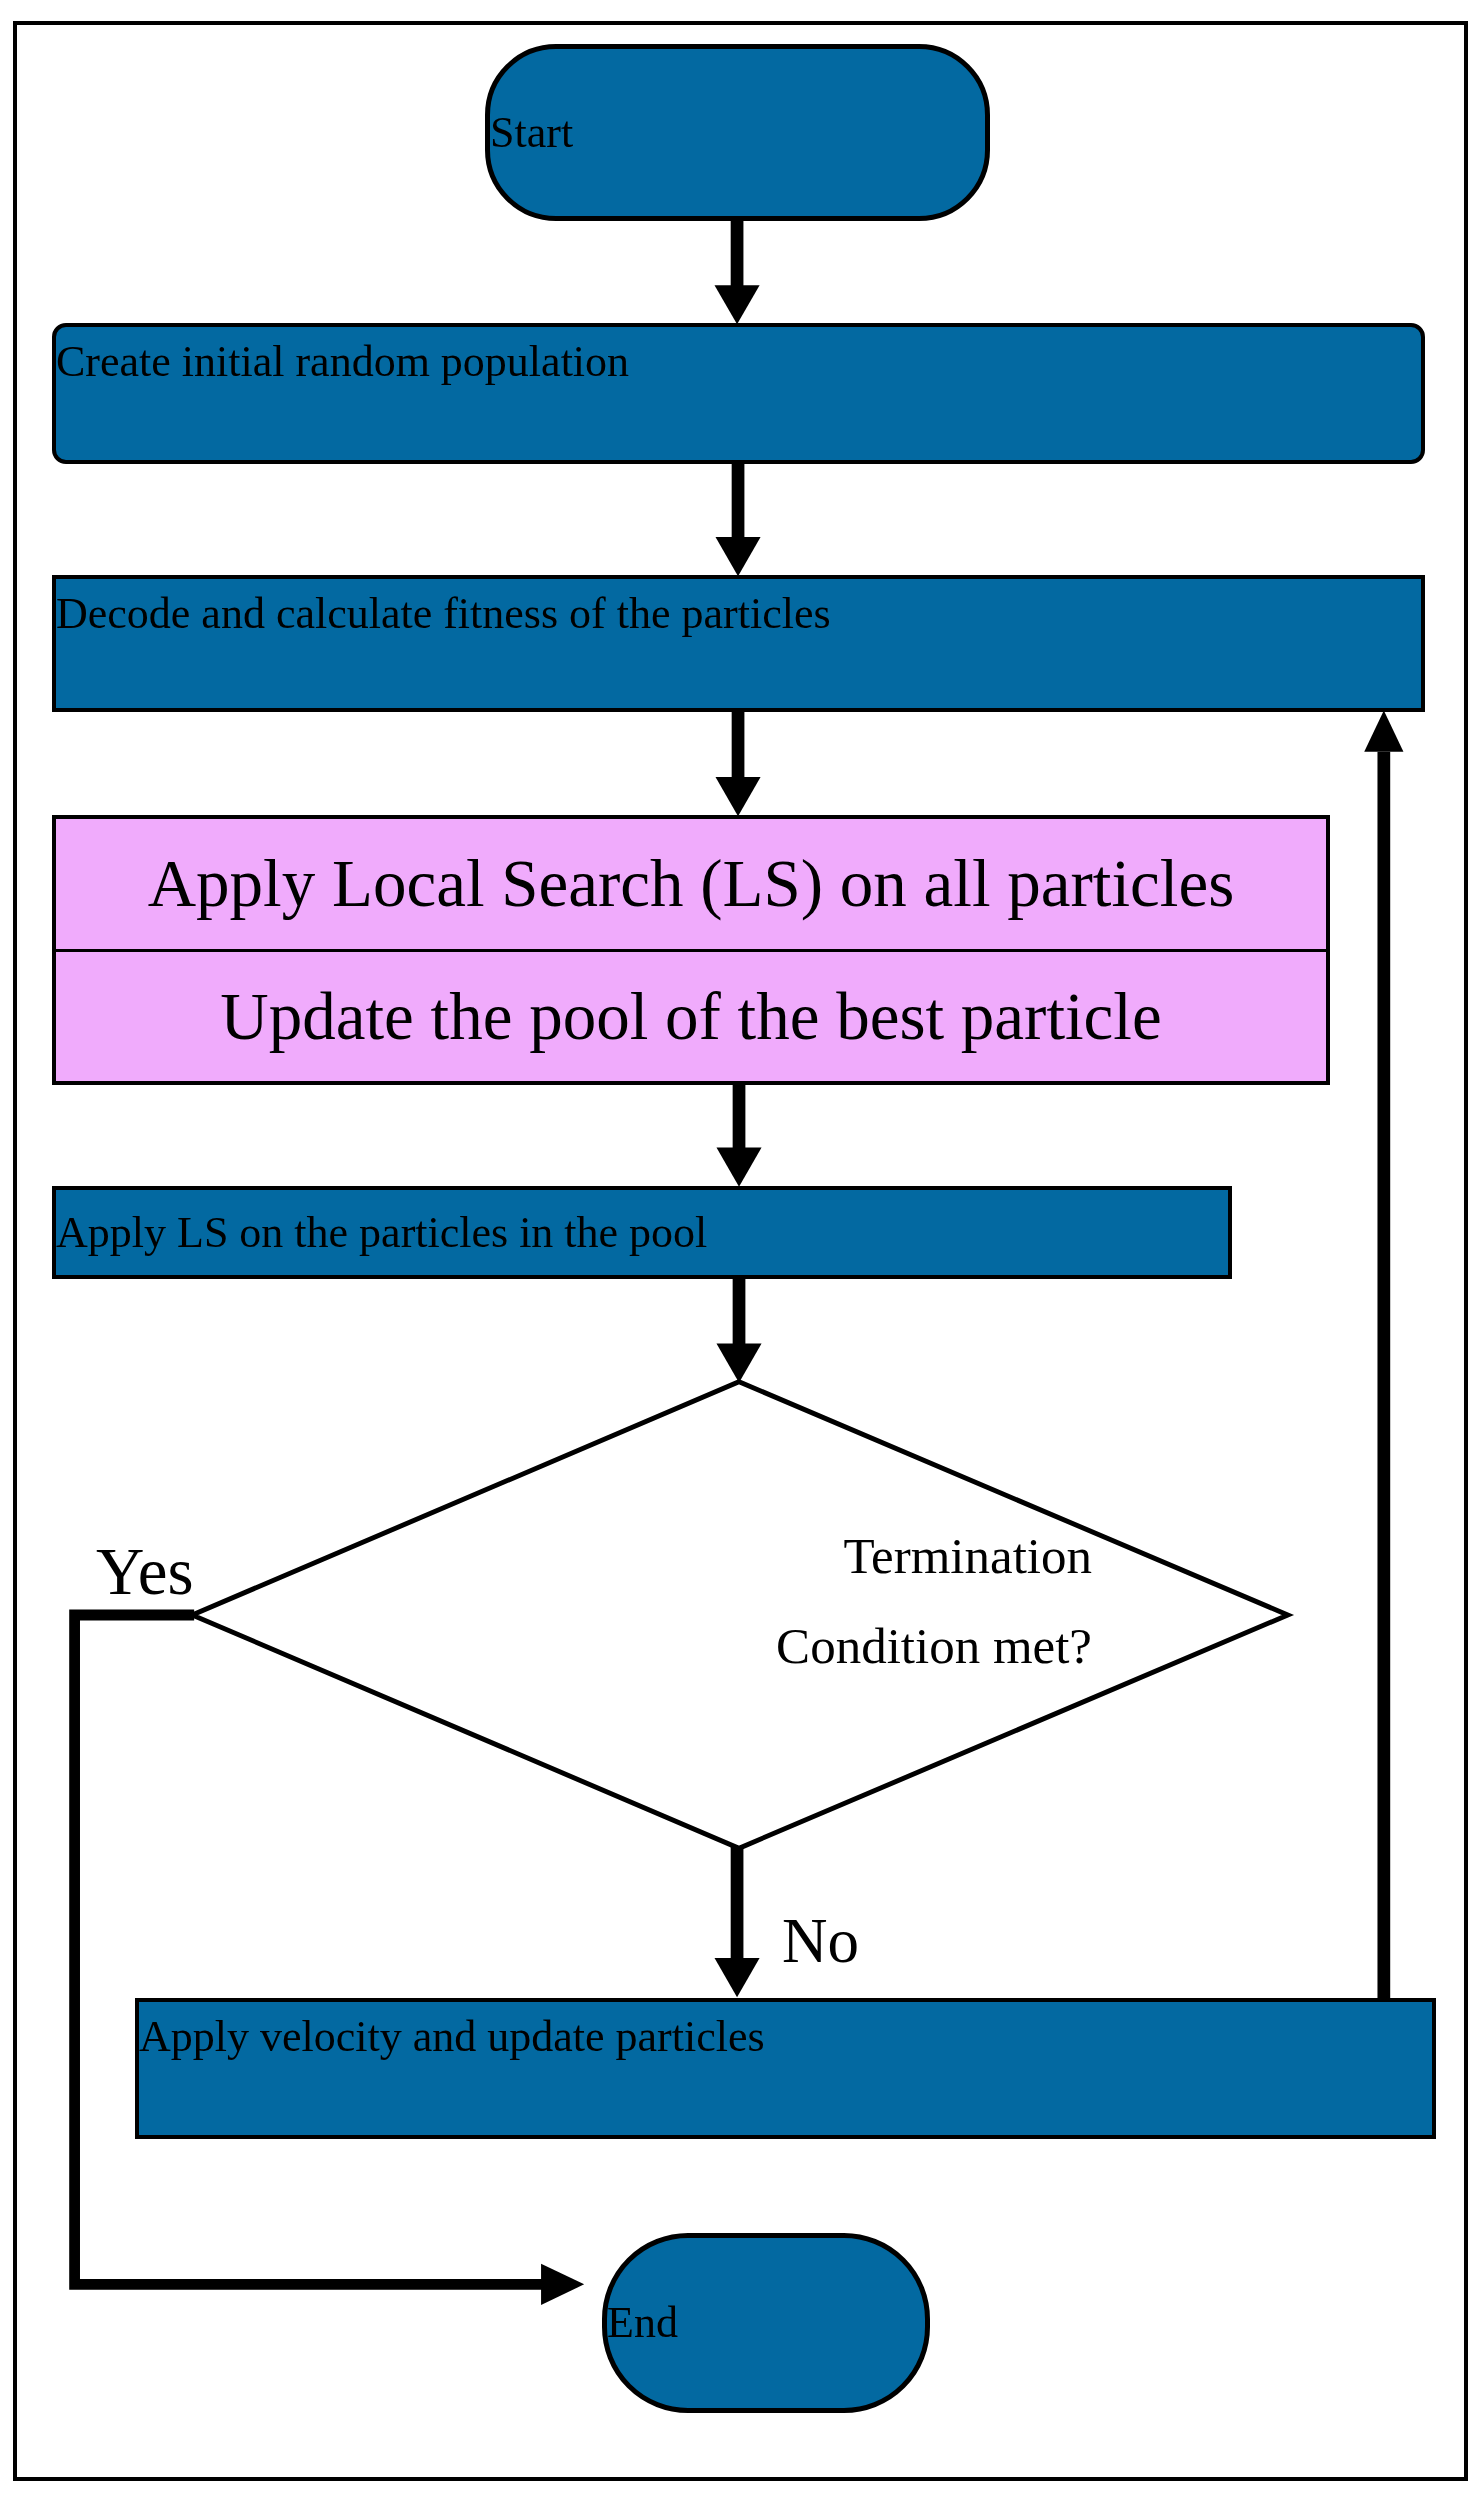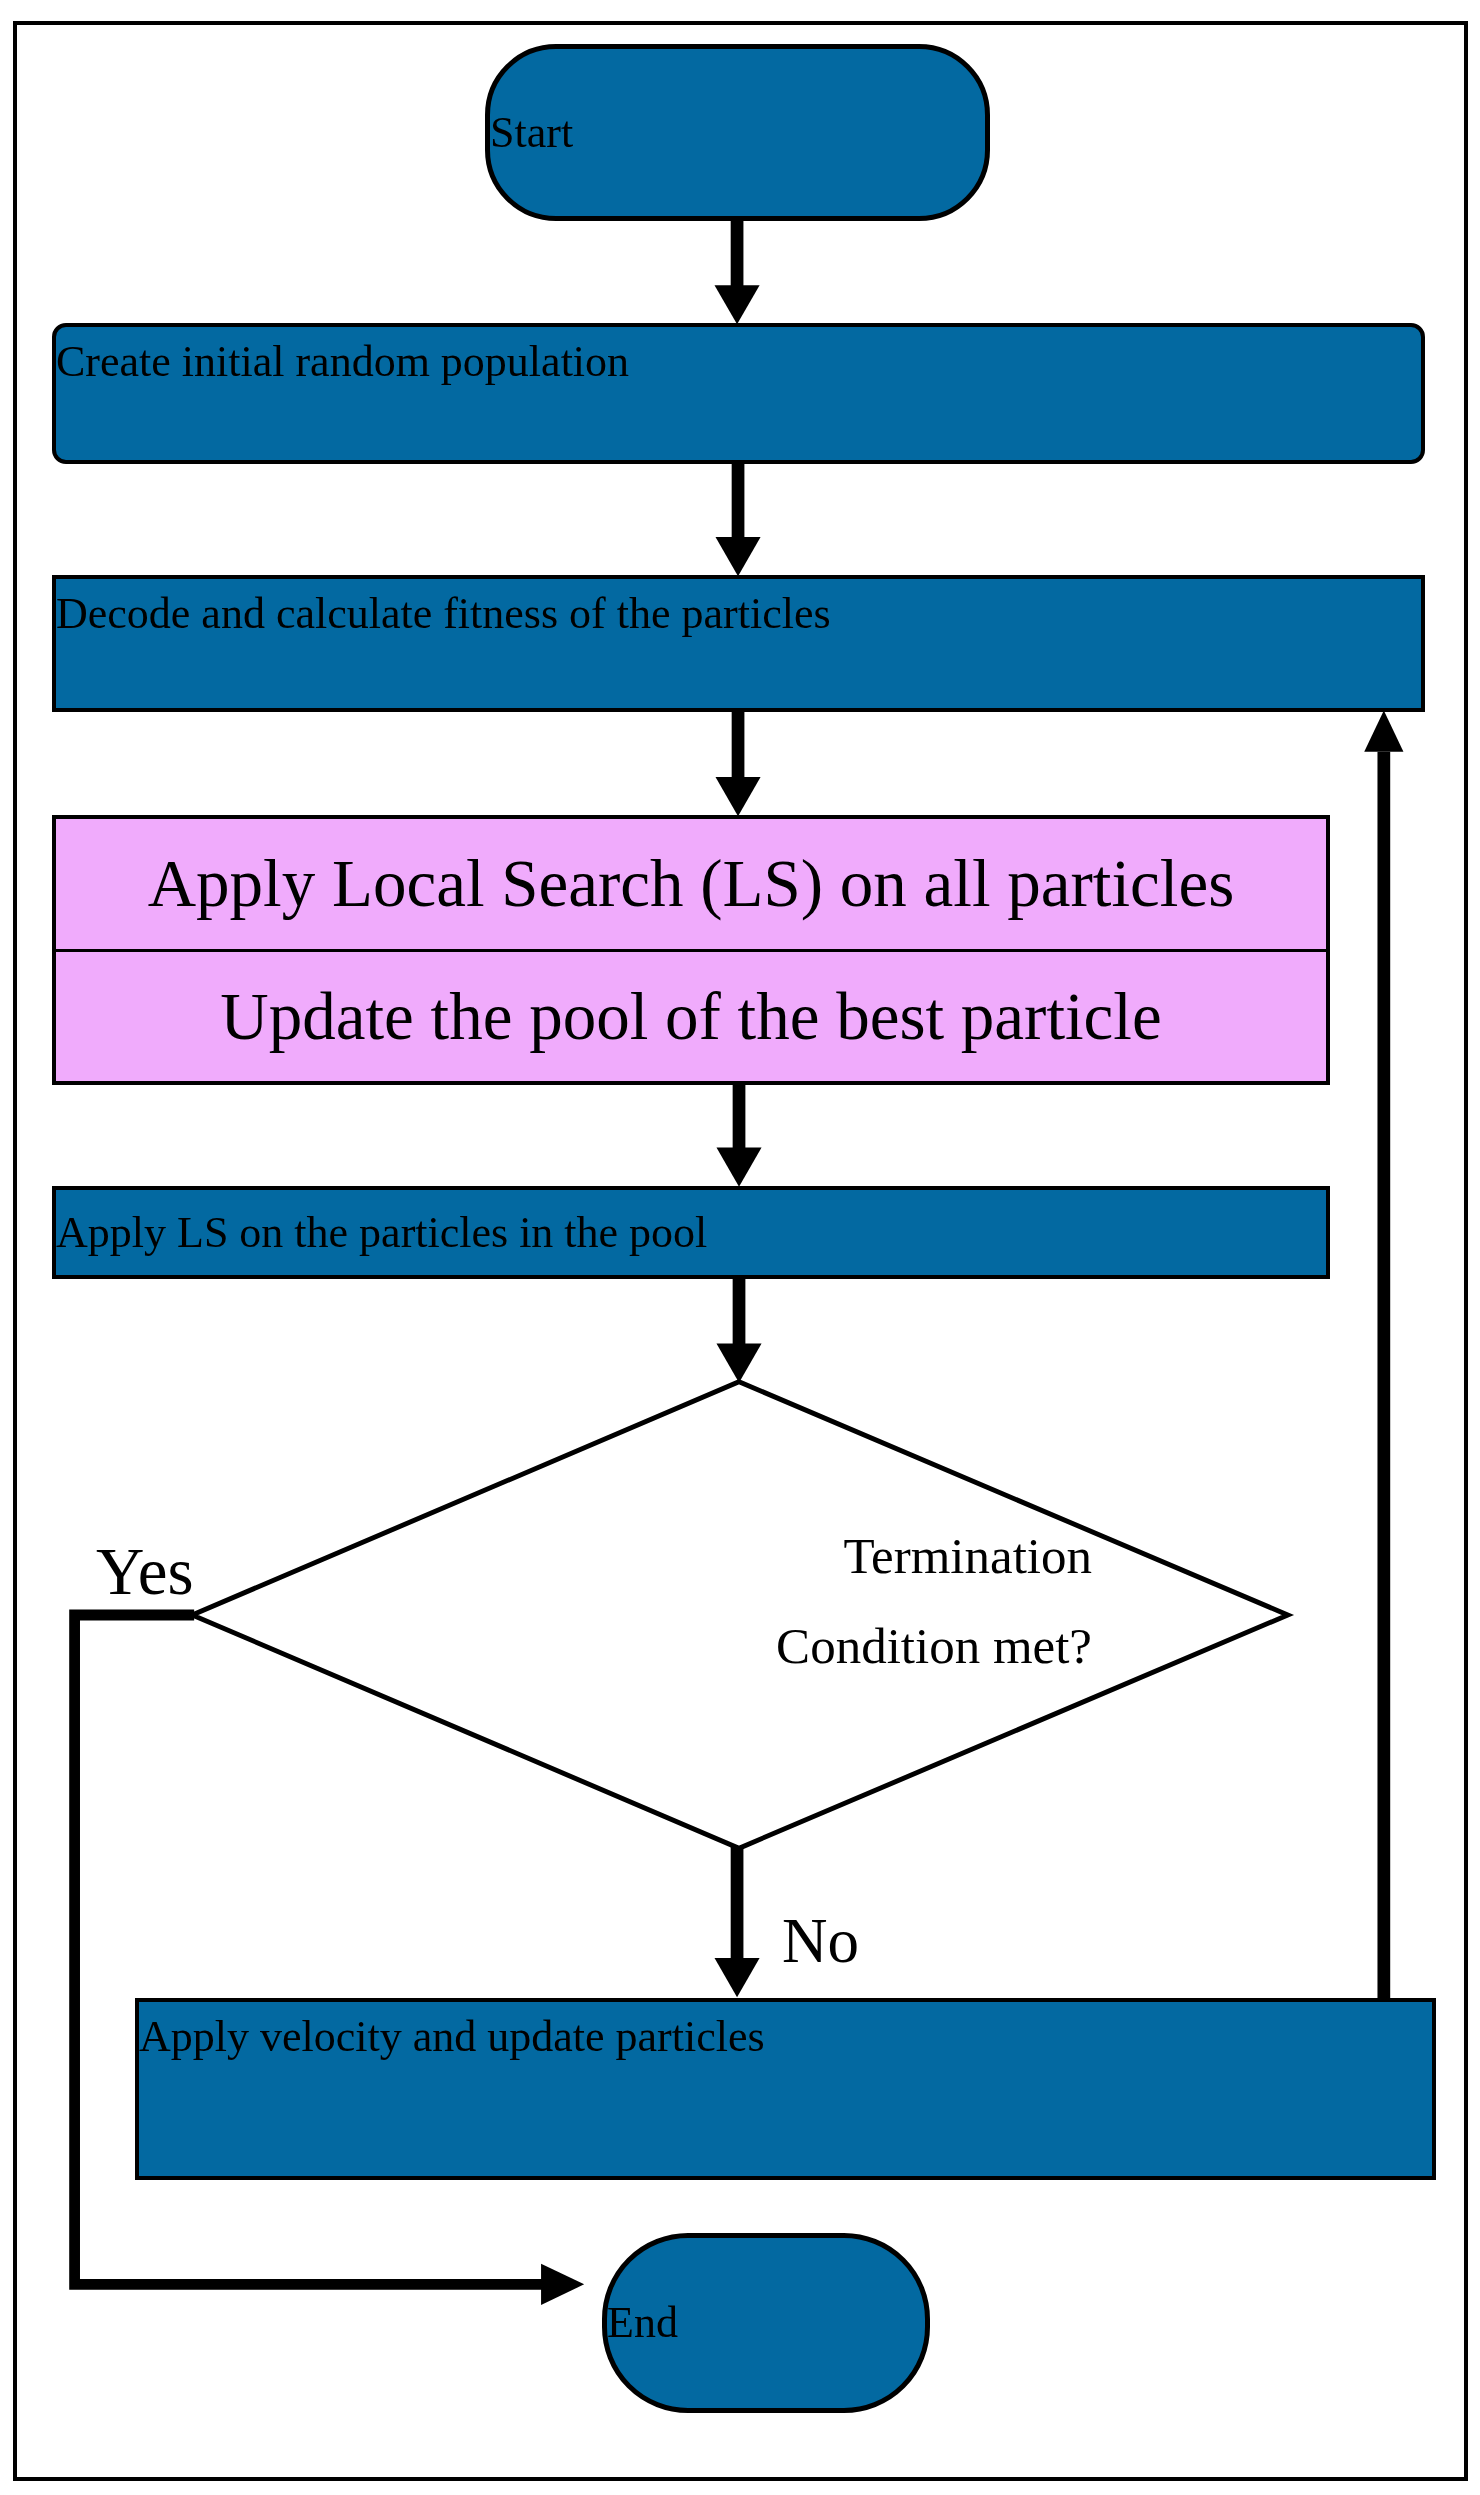--- a/index.html
+++ b/index.html
@@ -30,34 +30,34 @@
   }
   .terminator {
     border-width: 5.9px;
     align-items: center;
   }
   #start-pill { left: 485px; top: 44px; width: 505px; height: 177px; border-radius: 71px; }
   #end-pill   { left: 602px; top: 2233px; width: 328px; height: 180px; border-radius: 86px; }
   .toppad { align-items: flex-start; padding-top: 9.8px; }
   #create-box   { left: 52px; top: 323px;  width: 1373px; height: 141px; border-radius: 14px; }
   #decode-box   { left: 52px; top: 575px;  width: 1373px; height: 137px; }
-  #velocity-box { left: 135px; top: 1998px; width: 1301px; height: 182px; }
+  #velocity-box { left: 135px; top: 1998px; width: 1301px; height: 141px; }
   #stack-box {
     left: 52px; top: 815px; width: 1278px; height: 270px;
     background: #f0abfc; border: 4.9px solid #000;
     display: flex; flex-direction: column;
   }
   .stack-row {
     flex: 1 1 0;
     display: flex; align-items: center; justify-content: center;
     font-size: 67px; white-space: nowrap;
   }
   .stack-row + .stack-row { border-top: 3.9px solid #000; }
   #pool-box {
-    left: 52px; top: 1186px; width: 1278px; height: 93px;
+    left: 52px; top: 1186px; width: 1180px; height: 93px;
     align-items: center;
   }
   #decision-text {
     left: 392px; top: 1511px; width: 700px; height: 182px;
     font-size: 51px; line-height: 90px; text-align: right; white-space: nowrap;
   }
   .edge-label { font-size: 67px; line-height: 74px; white-space: nowrap; margin-top: 36px; }
   #yes-label { left: 96px;  top: 1498px; }
   #no-label  { left: 782px; top: 1868px; font-size: 63px; }
 </style>

